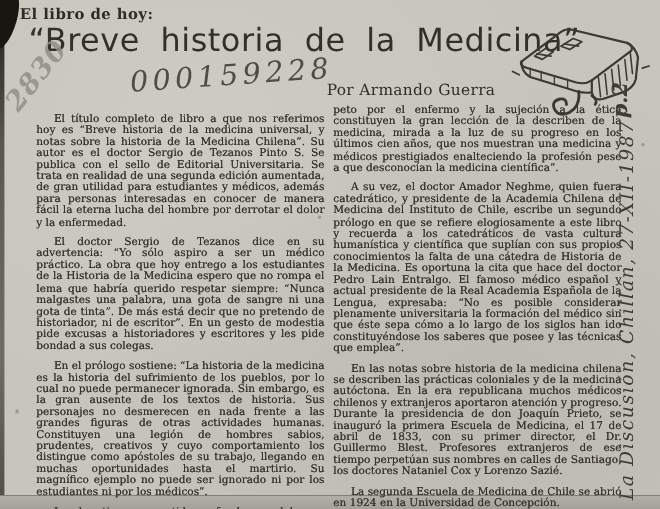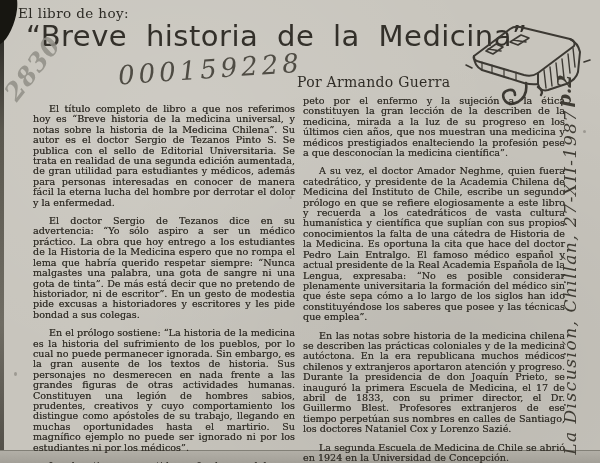--- a/index.html
+++ b/index.html
@@ -13,21 +13,21 @@
   }
   
   .edge-left { position:absolute; left:0; top:0; width:4px; height:100%;
     background:linear-gradient(180deg,#1d1c19,#5a574e 28%,#6f6c63 70%,#514e47); }
   .corner-blob { position:absolute; left:-7px; top:-10px; width:22px; height:56px;
     background:#171611; border-radius:45% 55% 60% 40%; transform:rotate(16deg); }
   .edge-bottom { position:absolute; left:0; bottom:0; width:100%; height:12px;
     background:linear-gradient(180deg,#b2afa7,#a3a098); border-top:1px solid rgba(70,67,58,.35); }
   .speck { position:absolute; border-radius:50%; background:rgba(45,42,35,.28); }
 
-  .kicker { position:absolute; left:18px; top:5px; font-size:13.5px; font-weight:normal;
+  .kicker { position:absolute; left:18px; top:5px; font-size:13.5px; font-weight:bold;
     color:#2d2b25; letter-spacing:.4px; }
   .headline { position:absolute; left:26px; top:19px; width:520px; white-space:nowrap;
     font-family:"DejaVu Sans", sans-serif; font-size:29px; color:#33302a;
     word-spacing:9px; letter-spacing:.5px; }
   .byline { position:absolute; left:297px; top:74px; font-size:14px; font-weight:normal;
     color:#2f2c26; letter-spacing:.3px; }
 
   .col { position:absolute; width:262px; text-align:justify; font-size:9.6px;
     line-height:10.4px; color:#35322b; text-shadow:0 0 .35px rgba(50,47,40,.85); }
   .col-left  { left:33px;  top:104px; }

